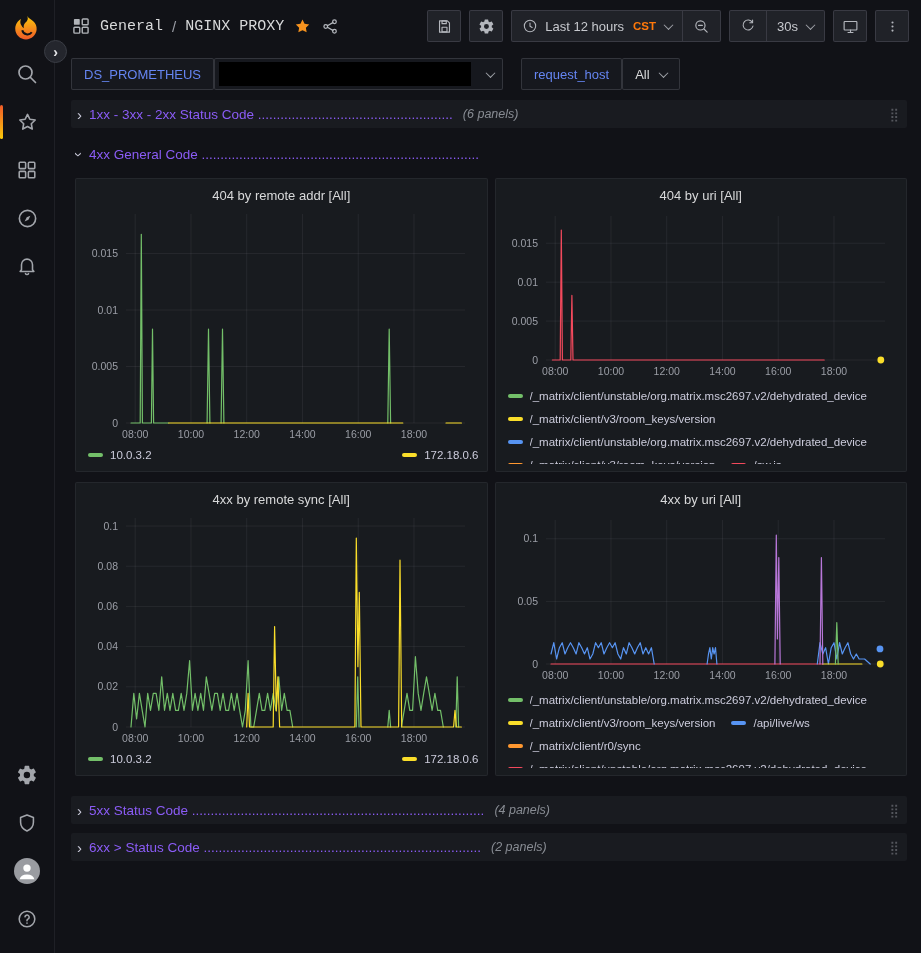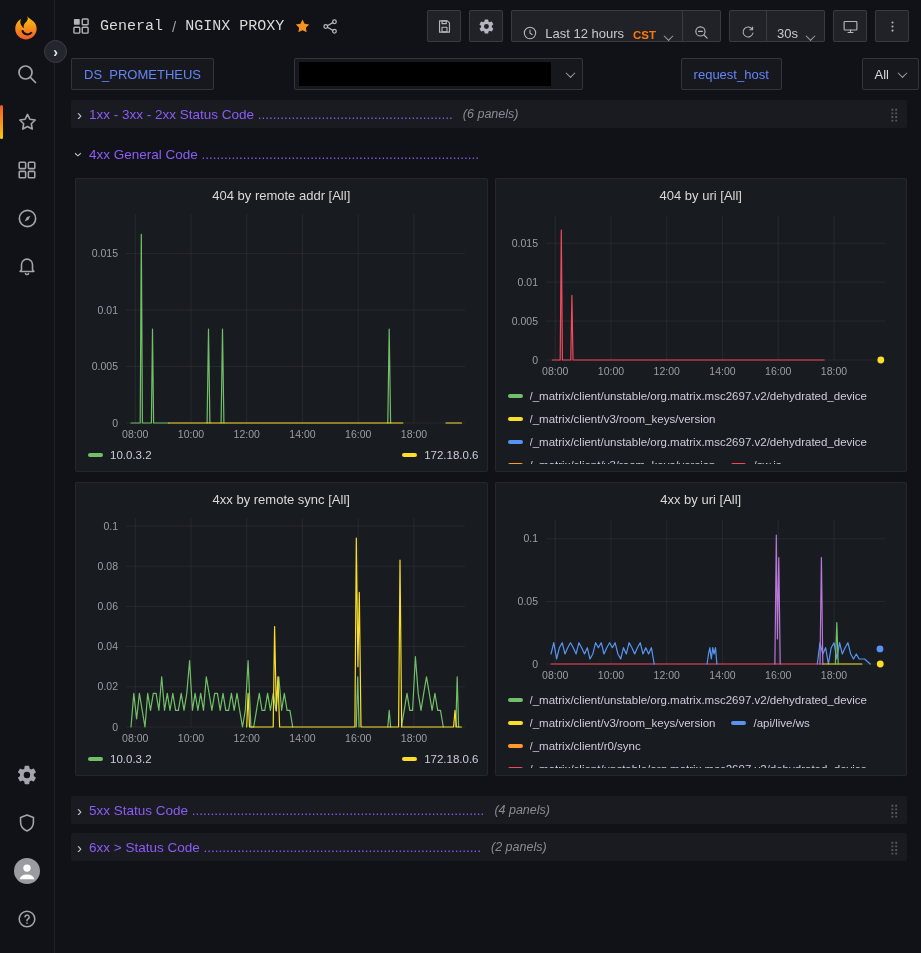--- a/index.html
+++ b/index.html
@@ -45,29 +45,29 @@
   .crumb-sep { font-size:15px; color:#9a9da5; }
   .header-right { margin-left:auto; display:flex; align-items:center; gap:8px; }
   .tool-btn {
     height:32px; min-width:34px; padding:0 7px;
     background:#202228; border:1px solid rgba(204,204,220,0.15); border-radius:2px;
     display:flex; align-items:center; justify-content:center; gap:7px;
     color:#c7c9ce; cursor:pointer; font-size:13px;
   }
   .tool-group { display:flex; align-items:stretch; height:32px;
     background:#202228; border:1px solid rgba(204,204,220,0.15); border-radius:2px; }
-  .tool-group .seg { display:flex; align-items:flex-end; gap:7px; padding:0 10px; cursor:pointer; color:#c7c9ce; }
+  .tool-group .seg { display:flex; align-items:center; gap:7px; padding:0 10px; cursor:pointer; color:#c7c9ce; }
   .tool-group .divider { width:1px; background:rgba(204,204,220,0.15); }
   .h-icon { stroke:#b4b7bd; fill:none; stroke-width:1.6; stroke-linecap:round; stroke-linejoin:round; }
   .tz { color:#ff780a; font-size:11.5px; font-weight:bold; margin-left:2px; }
   .chev { width:7px; height:7px; border-right:1.5px solid #9fa2a8; border-bottom:1.5px solid #9fa2a8;
     transform:rotate(45deg) translate(-1px,-1px); display:inline-block; margin-left:2px; }
 
   
-  .var-row { height:44px; flex:0 0 44px; display:flex; align-items:center; padding:0 2px 0 16px;justify-content:space-between; }
+  .var-row { height:44px; flex:0 0 44px; display:flex; align-items:center; padding:0 2px 0 16px; }
   .var-chip {
     height:32px; padding:0 12px; display:flex; align-items:center; gap:8px;
     background:#16181e; border:1px solid rgba(204,204,220,0.16); border-radius:2px; cursor:pointer;
   }
   .var-label { color:#6585f2; font-weight:500; font-size:13px; white-space:nowrap; }
   .var-value { color:#d8d9da; font-size:13px; }
   .var-select { width:289px; padding:0 8px 0 4px; justify-content:space-between; }
   .redacted { width:252px; height:24px; background:#000; }
 
   

